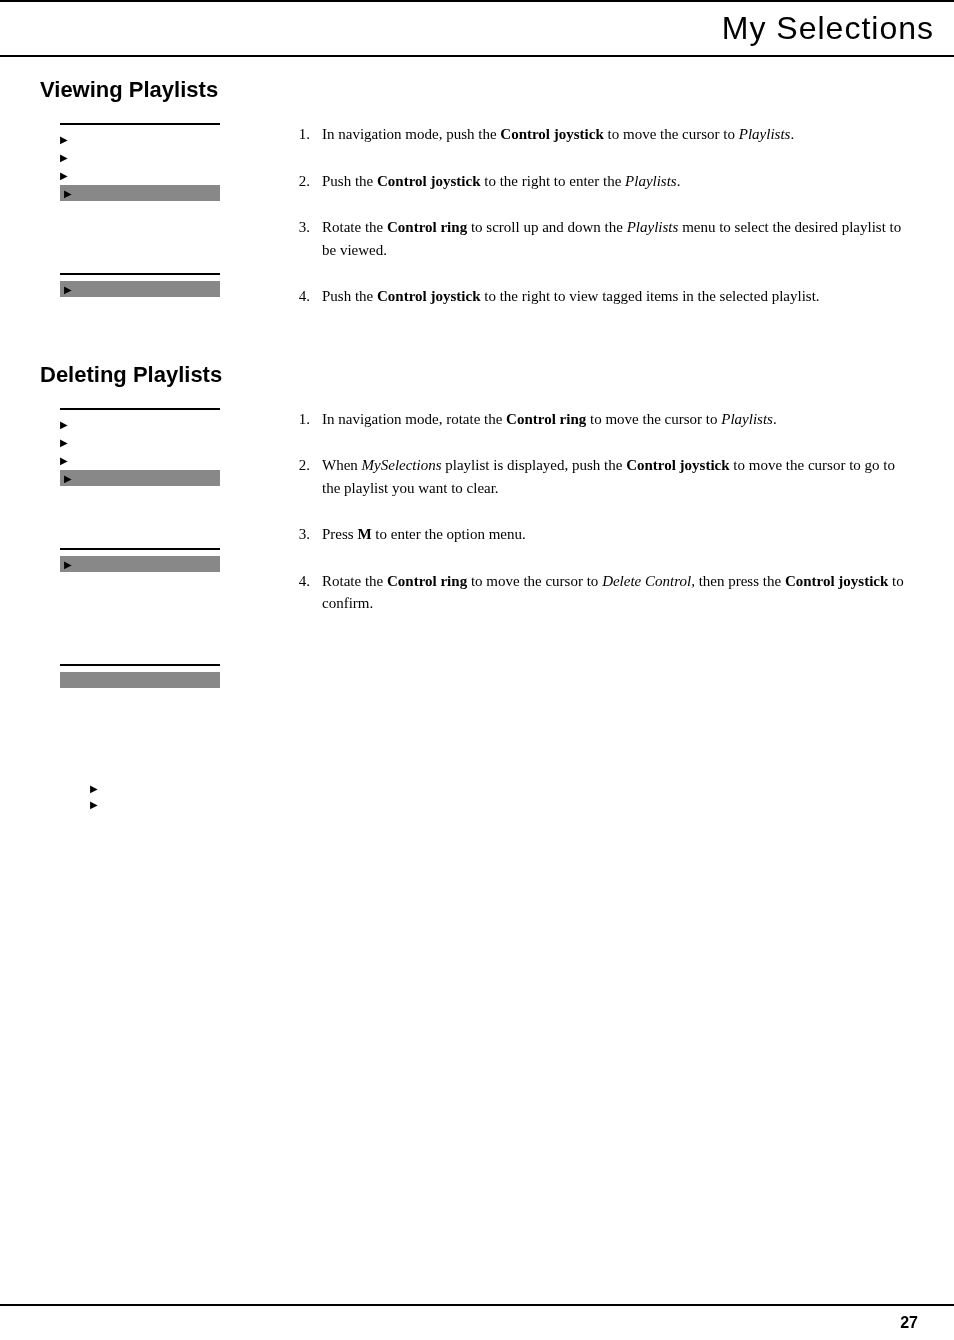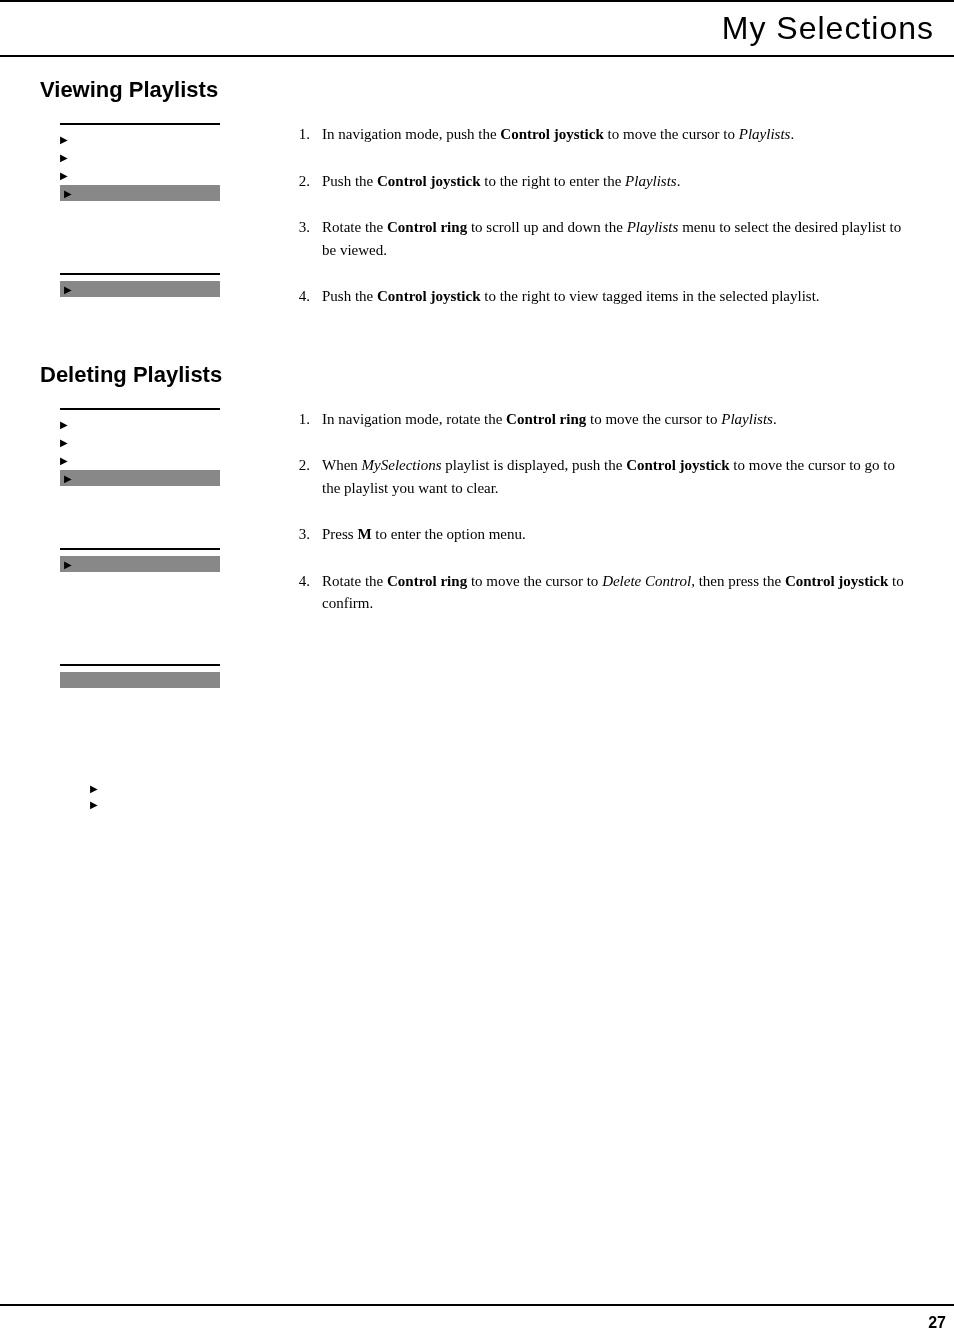--- a/index.html
+++ b/index.html
@@ -140,21 +140,21 @@
       text-align: right;
     }
 
     
     .footer-bar {
       position: absolute;
       bottom: 0;
       left: 0;
       right: 0;
       border-top: 2px solid #000;
-      padding: 8px 8px;
+      padding: 8px 36px;
       display: flex;
       justify-content: flex-end;
       align-items: center;
     }
 
     .page-number {
       font-size: 16px;
       font-weight: bold;
       font-family: Arial, sans-serif;
     }

